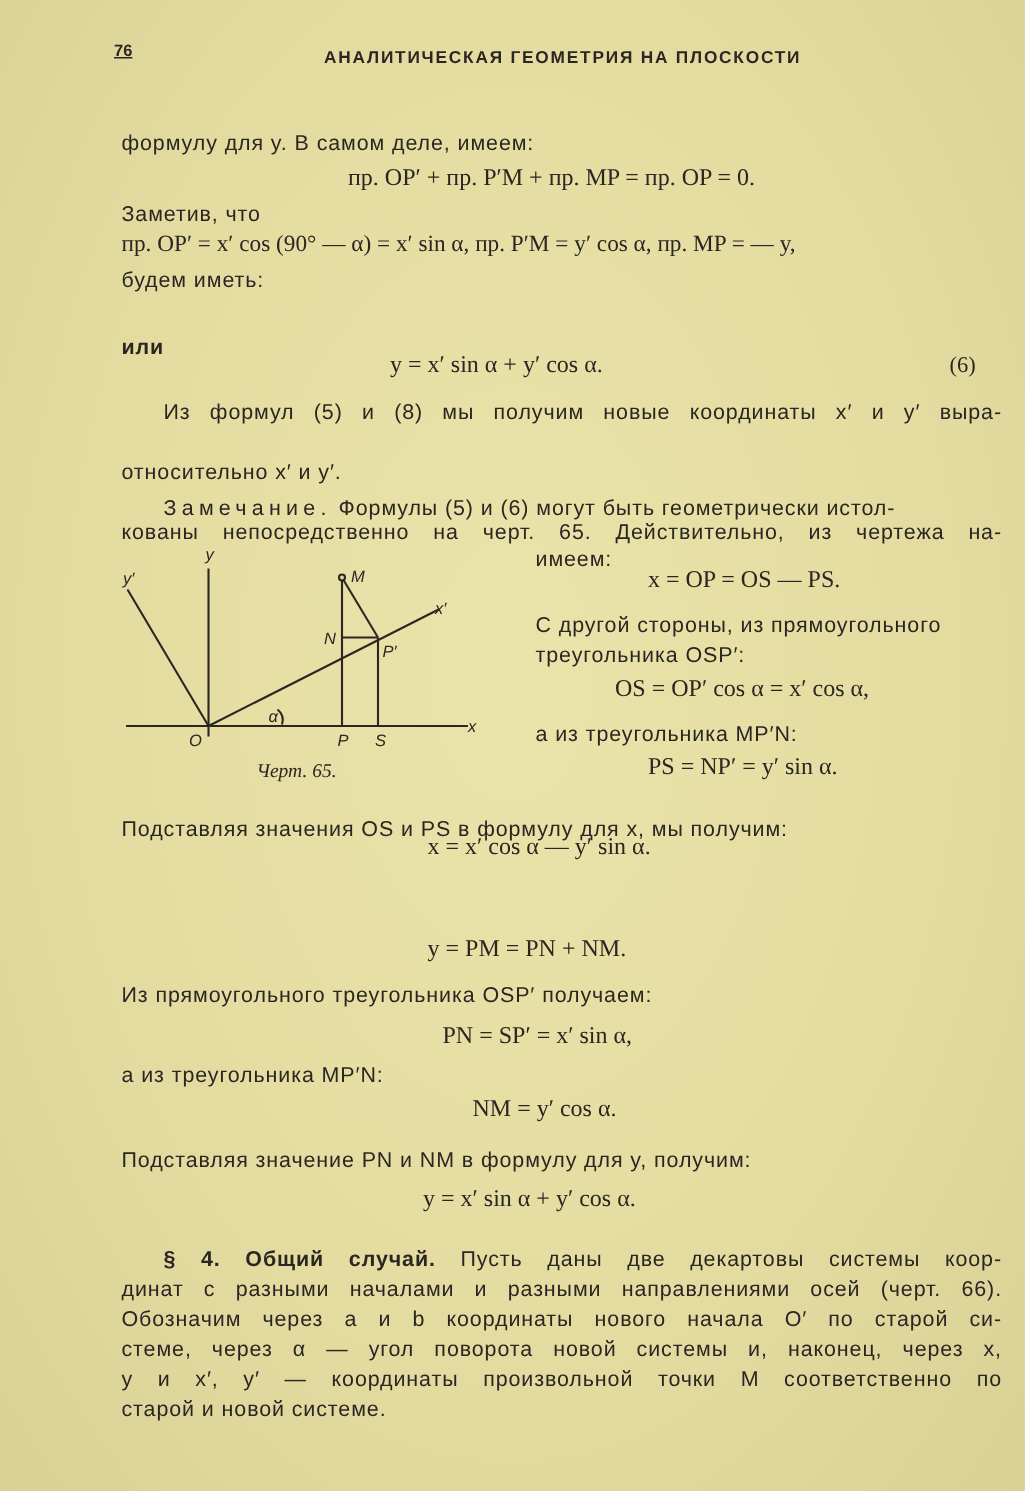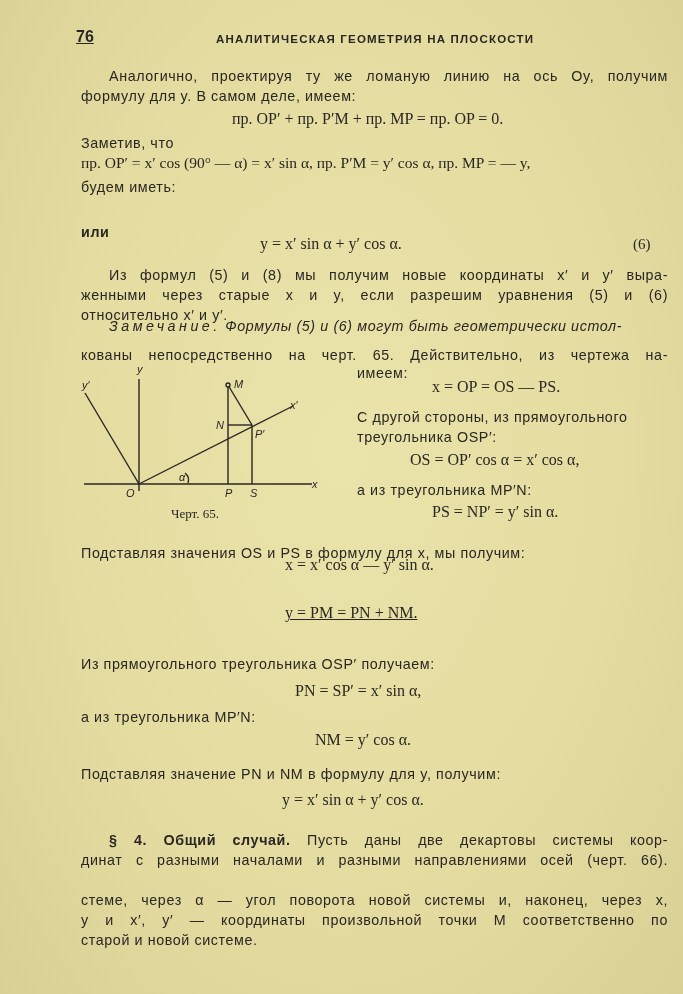--- a/index.html
+++ b/index.html
@@ -1,57 +1,55 @@
 <!DOCTYPE html>
 <html><head>
 <meta charset="utf-8">
 <style>
   html,body{margin:0;padding:0;}
   body{width:683px;height:994px;background:#e4dca0;overflow:hidden;position:relative;
        font-family:"Liberation Sans","DejaVu Sans",sans-serif;color:#2a2622;}
   .page{position:absolute;left:0;top:0;width:683px;height:994px;
         background:radial-gradient(ellipse at 50% 45%, #ebe4aa 0%, #e3dba0 60%, #d9d096 100%);}
   .abs{position:absolute;white-space:nowrap;}
-  .pnum{left:76px;top:28px;font-size:16px;font-weight:bold;text-decoration:underline;}
+  .pnum{left:76px;top:28px;font-size:11px;font-weight:bold;text-decoration:underline;}
   .runhead{left:216px;top:33px;font-size:11.5px;font-weight:bold;letter-spacing:1.2px;}
   .para{position:absolute;left:81px;width:587px;font-size:14.3px;line-height:20px;letter-spacing:0.6px;}
   .para.ind{text-indent:28px;}
   .j{text-align:justify;text-align-last:justify;}
   .f{position:absolute;font-family:"Liberation Serif","DejaVu Serif",serif;font-size:16px;white-space:nowrap;}
   .eqnum{position:absolute;left:633px;font-family:"Liberation Serif",serif;font-size:15px;}
   .spaced{letter-spacing:3.5px;}
-  .caption{position:absolute;left:171px;top:506px;font-size:13px;font-family:"Liberation Serif",serif;}
+  .caption{position:absolute;left:171px;top:506px;font-size:13px;font-family:"Liberation Serif",serif;font-style:italic;}
   .fig{position:absolute;left:80px;top:355px;}
   .fig text{font-family:"Liberation Sans",sans-serif;font-size:11px;font-style:italic;fill:#2a2622;}
   b.sec{font-weight:bold;}
 </style>
 </head>
 <body>
 
 <div class="page">
 
   <div class="abs pnum">76</div>
   <div class="abs runhead">АНАЛИТИЧЕСКАЯ ГЕОМЕТРИЯ НА ПЛОСКОСТИ</div>
 
-  <div class="para ind j" style="top:66px;">Аналогично, проектируя ту же ломаную линию на ось Oy, получим</div>
   <div class="para" style="top:86px;">формулу для y. В самом деле, имеем:</div>
   <div class="f" style="left:232px;top:110px;">пр. OP′ + пр. P′M + пр. MP = пр. OP = 0.</div>
 
   <div class="para" style="top:133px;">Заметив, что</div>
   <div class="f" style="left:81px;top:154px;font-size:15.5px;">пр. OP′ = x′ cos (90° — α) = x′ sin α, пр. P′M = y′ cos α, пр. MP = — y,</div>
   <div class="para" style="top:177px;">будем иметь:</div>
   <div class="para" style="top:222px;font-weight:bold;">или</div>
   <div class="f" style="left:260px;top:235px;">y = x′ sin α + y′ cos α.</div>
   <div class="eqnum" style="top:236px;">(6)</div>
 
   <div class="para ind j" style="top:265px;">Из формул (5) и (8) мы получим новые координаты x′ и y′ выра-</div>
-  <div class="para j" style="top:285px;">женными через старые x и y, если разрешим уравнения (5) и (6)</div>
   <div class="para" style="top:305px;">относительно x′ и y′.</div>
 
-  <div class="para ind" style="top:316px;font-style:italic;"><span class="spaced">Замечание.</span><span> Формулы (5) и (6) могут быть геометрически истол-</span></div>
+  <div class="para ind" style="top:329px;"><span class="spaced">Замечание.</span><span> Формулы (5) и (6) могут быть геометрически истол-</span></div>
   <div class="para j" style="top:345px;">кованы непосредственно на черт. 65. Действительно, из чертежа на-</div>
   <div class="para" style="top:363px;left:357px;width:auto;">имеем:</div>
 
   <svg class="fig" width="270" height="150" viewBox="0 0 270 150">
     <g stroke="#2a2622" stroke-width="1.4" fill="none">
       <line x1="4" y1="129" x2="232" y2="129"></line>
       <line x1="59" y1="24" x2="59" y2="136"></line>
       <line x1="5" y1="38" x2="59" y2="129"></line>
       <line x1="59" y1="129" x2="213" y2="51"></line>
       <line x1="148" y1="30" x2="148" y2="129"></line>
@@ -77,27 +75,28 @@
 
   <div class="f" style="left:432px;top:378px;">x = OP = OS — PS.</div>
   <div class="para" style="top:407px;left:357px;width:311px;">С другой стороны, из прямоугольного</div>
   <div class="para" style="top:427px;left:357px;width:311px;">треугольника OSP′:</div>
   <div class="f" style="left:410px;top:451px;text-align:right;">OS = OP′ cos α = x′ cos α,</div>
   <div class="para" style="top:480px;left:357px;width:311px;">а из треугольника MP′N:</div>
   <div class="f" style="left:432px;top:503px;">PS = NP′ = y′ sin α.</div>
 
   <div class="para" style="top:543px;">Подставляя значения OS и PS в формулу для x, мы получим:</div>
   <div class="f" style="left:285px;top:556px;">x = x′ cos α — y′ sin α.</div>
-  <div class="f" style="left:285px;top:604px;text-decoration:underline;">y = PM = PN + NM.</div>
+  <div class="f" style="left:285px;top:624px;">y = PM = PN + NM.</div>
   <div class="para" style="top:654px;">Из прямоугольного треугольника OSP′ получаем:</div>
   <div class="f" style="left:295px;top:682px;">PN = SP′ = x′ sin α,</div>
   <div class="para" style="top:707px;">а из треугольника MP′N:</div>
   <div class="f" style="left:315px;top:731px;">NM = y′ cos α.</div>
   <div class="para" style="top:764px;">Подставляя значение PN и NM в формулу для y, получим:</div>
   <div class="f" style="left:282px;top:791px;">y = x′ sin α + y′ cos α.</div>
 
   <div class="para ind j" style="top:830px;"><b class="sec">§ 4. Общий случай.</b><span> Пусть даны две декартовы системы коор-</span></div>
   <div class="para j" style="top:850px;">динат с разными началами и разными направлениями осей (черт. 66).</div>
+  <div class="para j" style="top:870px;">Обозначим через a и b координаты нового начала O′ по старой си-</div>
   <div class="para j" style="top:890px;">стеме, через α — угол поворота новой системы и, наконец, через x,</div>
   <div class="para j" style="top:910px;">y и x′, y′ — координаты произвольной точки M соответственно по</div>
   <div class="para" style="top:930px;">старой и новой системе.</div>
 
 </div>
 
 </body></html>

